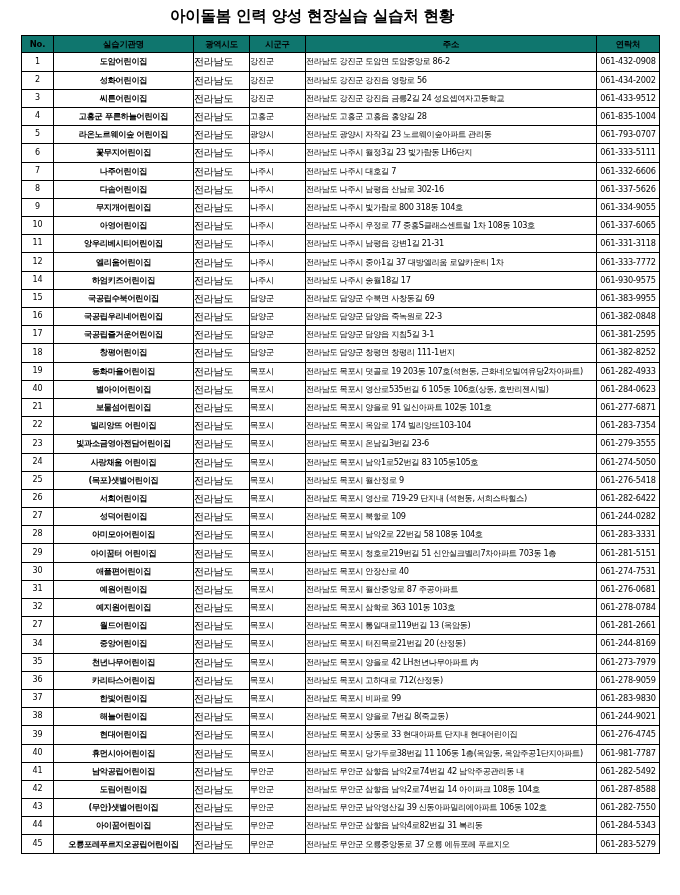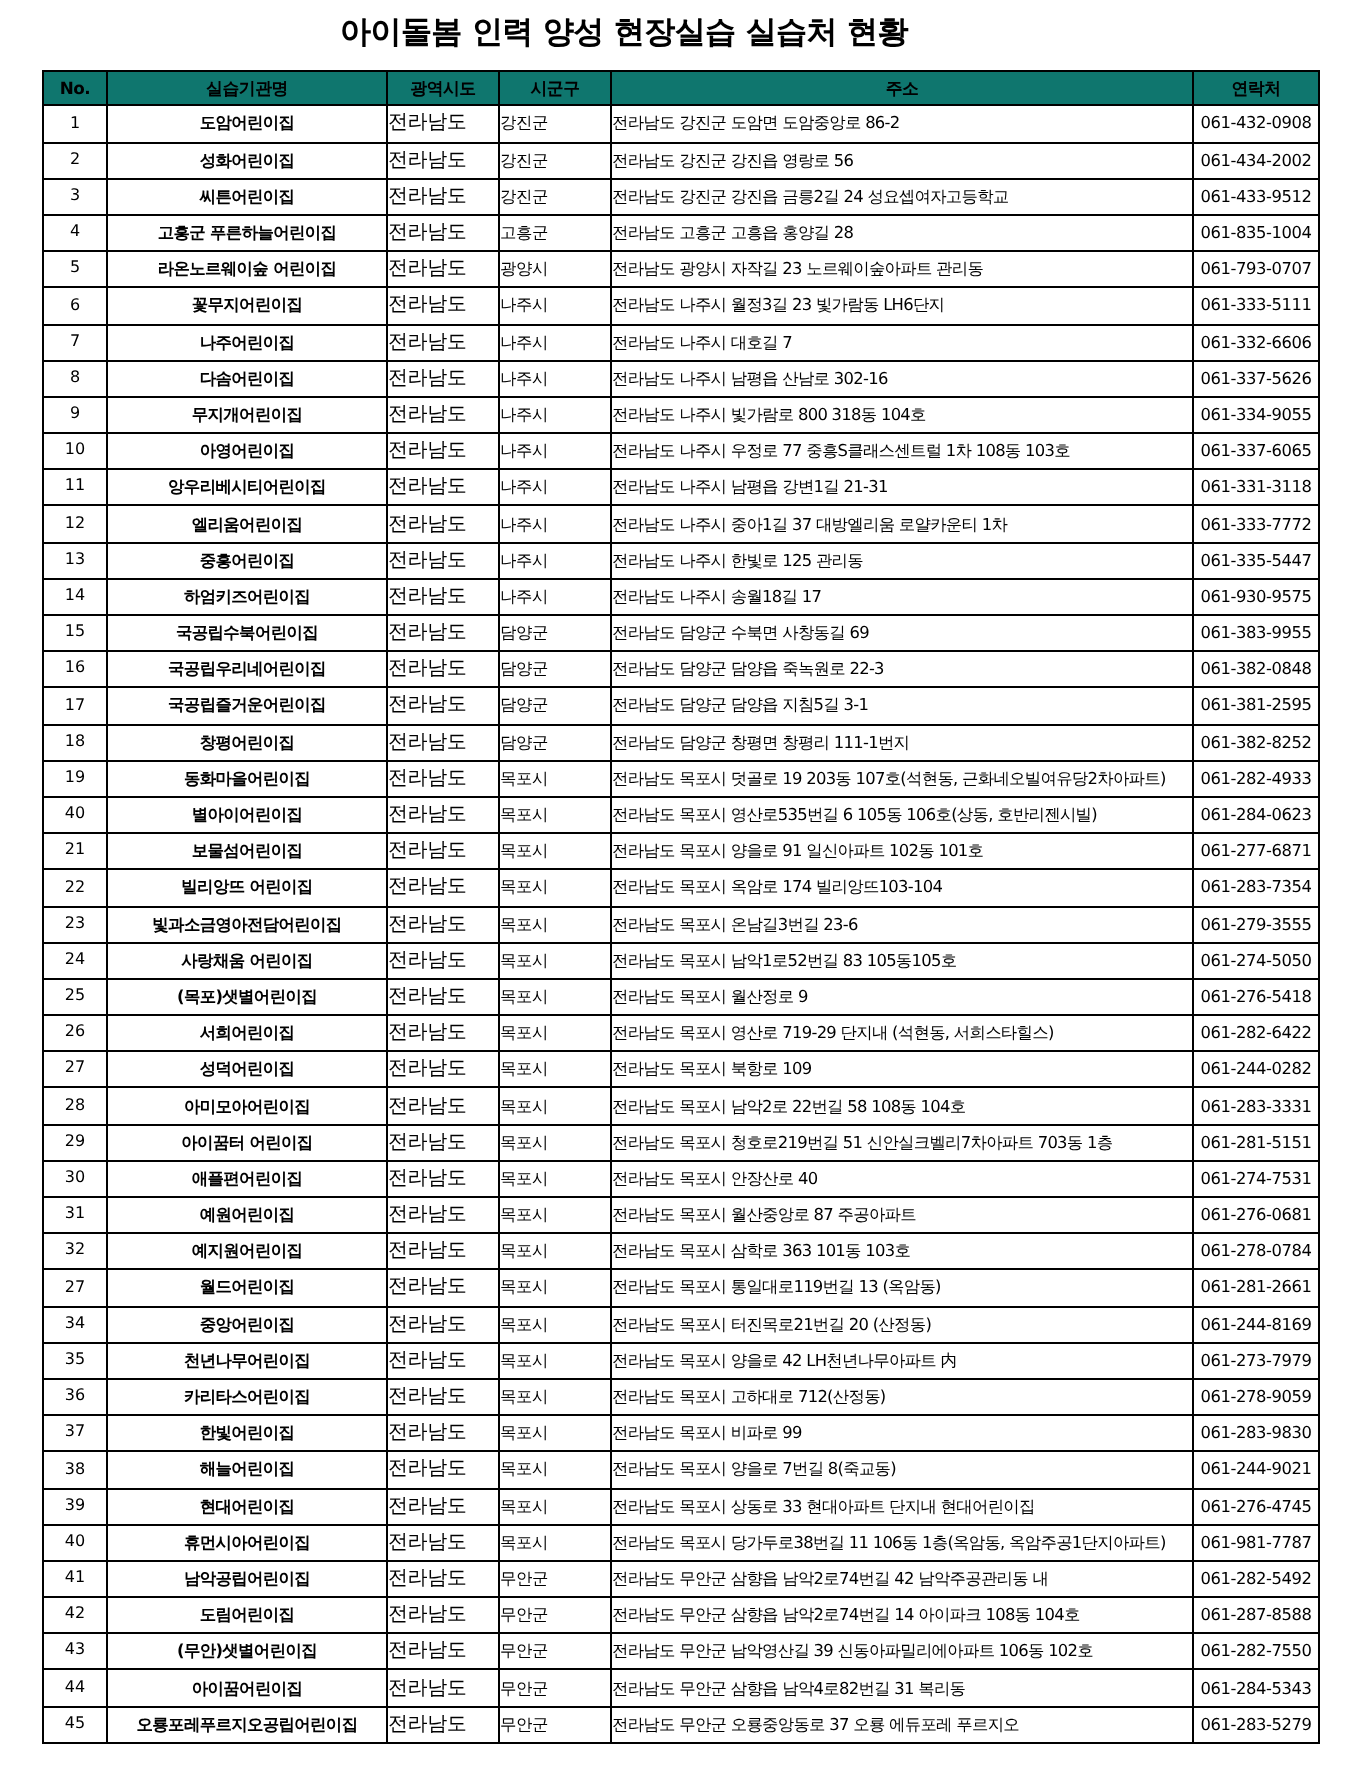--- a/index.html
+++ b/index.html
@@ -220,28 +220,20 @@
           </tr>
           <tr>
             <td class="c-no">12</td>
             <td class="c-name">엘리움어린이집</td>
             <td class="c-sido">전라남도</td>
             <td class="c-sigungu">나주시</td>
             <td class="c-addr">전라남도 나주시 중아1길 37 대방엘리움 로얄카운티 1차</td>
             <td class="c-tel">061-333-7772</td>
           </tr>
           <tr>
-            <td class="c-no">13</td>
-            <td class="c-name">중흥어린이집</td>
-            <td class="c-sido">전라남도</td>
-            <td class="c-sigungu">나주시</td>
-            <td class="c-addr">전라남도 나주시 한빛로 125 관리동</td>
-            <td class="c-tel">061-335-5447</td>
-          </tr>
-          <tr>
             <td class="c-no">14</td>
             <td class="c-name">하엄키즈어린이집</td>
             <td class="c-sido">전라남도</td>
             <td class="c-sigungu">나주시</td>
             <td class="c-addr">전라남도 나주시 송월18길 17</td>
             <td class="c-tel">061-930-9575</td>
           </tr>
           <tr>
             <td class="c-no">15</td>
             <td class="c-name">국공립수북어린이집</td>

